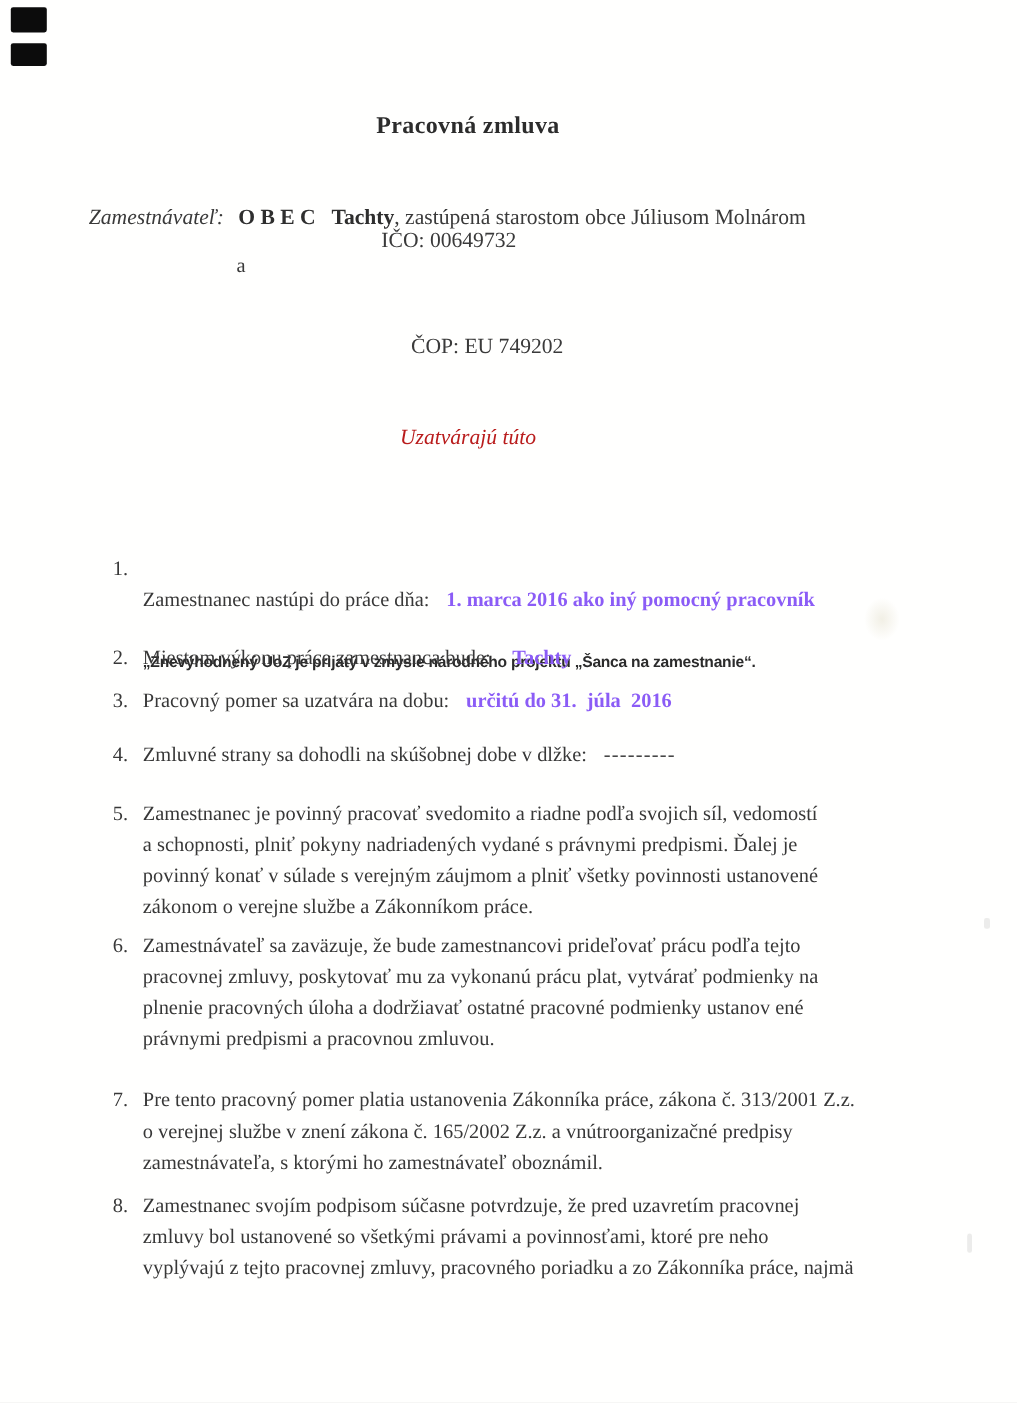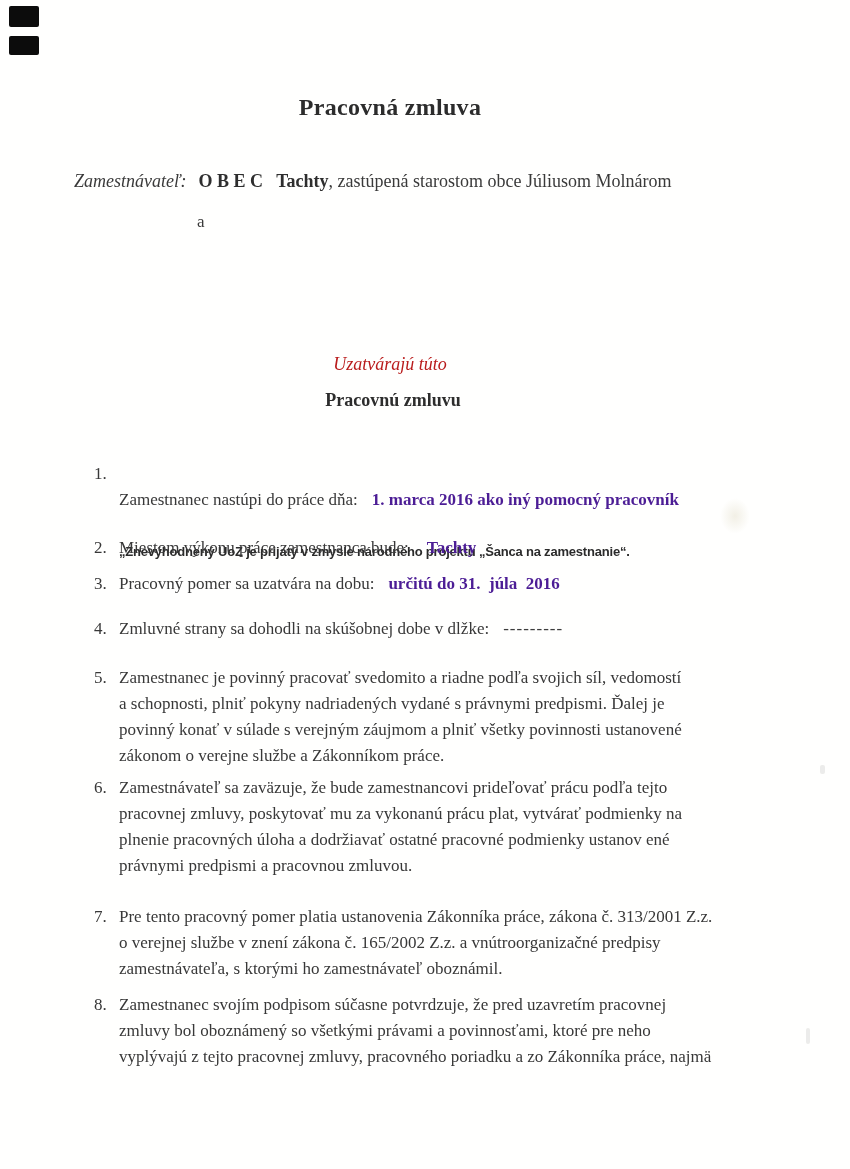--- a/index.html
+++ b/index.html
@@ -15,34 +15,34 @@
   .center{text-align:center;}
   
   .corner-mark{background:#0c0c0c;border-radius:2px;}
   .smudge{
     width:30px;height:36px;border-radius:50%;
     background:radial-gradient(ellipse at center,#edeadd 0%,rgba(255,255,255,0) 70%);
     opacity:.75;
   }
   .speck{background:#dcdcda;opacity:.55;border-radius:2px;}
   
-  .doc-title{font-size:24px;font-weight:bold;color:#2c2c2c;letter-spacing:.3px;}
+  .doc-title{font-size:20px;font-weight:bold;color:#2c2c2c;letter-spacing:.3px;}
   
   .party{font-size:18px;white-space:nowrap;color:#3a3a3a;}
   .party .lbl{font-style:italic;}
   .party .name{font-weight:bold;white-space:pre;color:#2e2e2e;}
   .mid{font-size:17px;color:#3a3a3a;}
   
   .pre-it{font-style:italic;font-size:18px;color:#b91c1c;}
   .pre-b{font-weight:bold;font-size:18px;color:#2d2d2d;}
   
   .clause{display:flex;line-height:26px;font-size:17px;color:#383838;}
   .clause .num{width:25px;flex:none;}
   .clause .body{width:650px;white-space:pre-line;}
-  .clause b{color:#4c1d95;}
+  .clause b{color:#8b5cf6;}
   .gap14{margin-left:14px;}
   .gap18{margin-left:18px;}
   .boldval{white-space:pre;}
   .note{
     font-family:"Liberation Sans","DejaVu Sans",sans-serif;
     font-weight:bold;font-size:13px;letter-spacing:-0.2px;color:#2b2b2b;
   }
   .dashes{letter-spacing:1px;color:#3d3d3d;}
 </style>
 </head>
@@ -55,27 +55,28 @@
   <div class="abs smudge" style="left:720px;top:498px;"></div>
   <div class="abs speck" style="left:820px;top:765px;width:5px;height:9px;"></div>
   <div class="abs speck" style="left:806px;top:1028px;width:4px;height:16px;"></div>
 
   <div class="abs center doc-title" style="left:0;top:94px;width:780px;">Pracovná zmluva</div>
 
   <div class="abs party" style="left:74px;top:171px;">
     <span class="lbl">Zamestnávateľ:</span><span class="name" style="margin-left:12px;">O B E C   Tachty</span><span>, zastúpená starostom obce Júliusom Molnárom</span>
   </div>
 
+  <div class="abs center party" style="left:0;top:190px;width:748px;">IČO: 00649732</div>
 
   <div class="abs mid" style="left:197px;top:212px;">a</div>
 
 
+  <div class="abs center party" style="left:0;top:278px;width:812px;">ČOP: EU 749202</div>
 
   <div class="abs center pre-it" style="left:0;top:354px;width:780px;">Uzatvárajú túto</div>
-  <div class="abs center pre-b" style="left:0;top:390px;width:786px;">Pracovnú zmluvu</div>
 
   <div class="abs clause" style="left:94px;top:461px;">
     <span class="num">1.</span>
     <div class="body">
       <div><span>Zamestnanec nastúpi do práce dňa:</span><b class="gap14 boldval">1. marca 2016 ako iný pomocný pracovník</b></div>
       <div class="note">„Znevýhodnený UoZ je prijatý v zmysle národného projektu „Šanca na zamestnanie“.</div>
     </div>
   </div>
 
   <div class="abs clause" style="left:94px;top:535px;">
@@ -112,17 +113,17 @@
   <div class="abs clause" style="left:94px;top:904px;">
     <span class="num">7.</span>
     <div class="body">Pre tento pracovný pomer platia ustanovenia Zákonníka práce, zákona č. 313/2001 Z.z.
 o verejnej službe v znení zákona č. 165/2002 Z.z. a vnútroorganizačné predpisy
 zamestnávateľa, s ktorými ho zamestnávateľ oboznámil.</div>
   </div>
 
   <div class="abs clause" style="left:94px;top:992px;">
     <span class="num">8.</span>
     <div class="body">Zamestnanec svojím podpisom súčasne potvrdzuje, že pred uzavretím pracovnej
-zmluvy bol oboznámený so všetkými právami a povinnosťami, ktoré pre neho
+zmluvy bol ustanovené so všetkými právami a povinnosťami, ktoré pre neho
 vyplývajú z tejto pracovnej zmluvy, pracovného poriadku a zo Zákonníka práce, najmä</div>
   </div>
 
 </div>
 
 </body></html>

